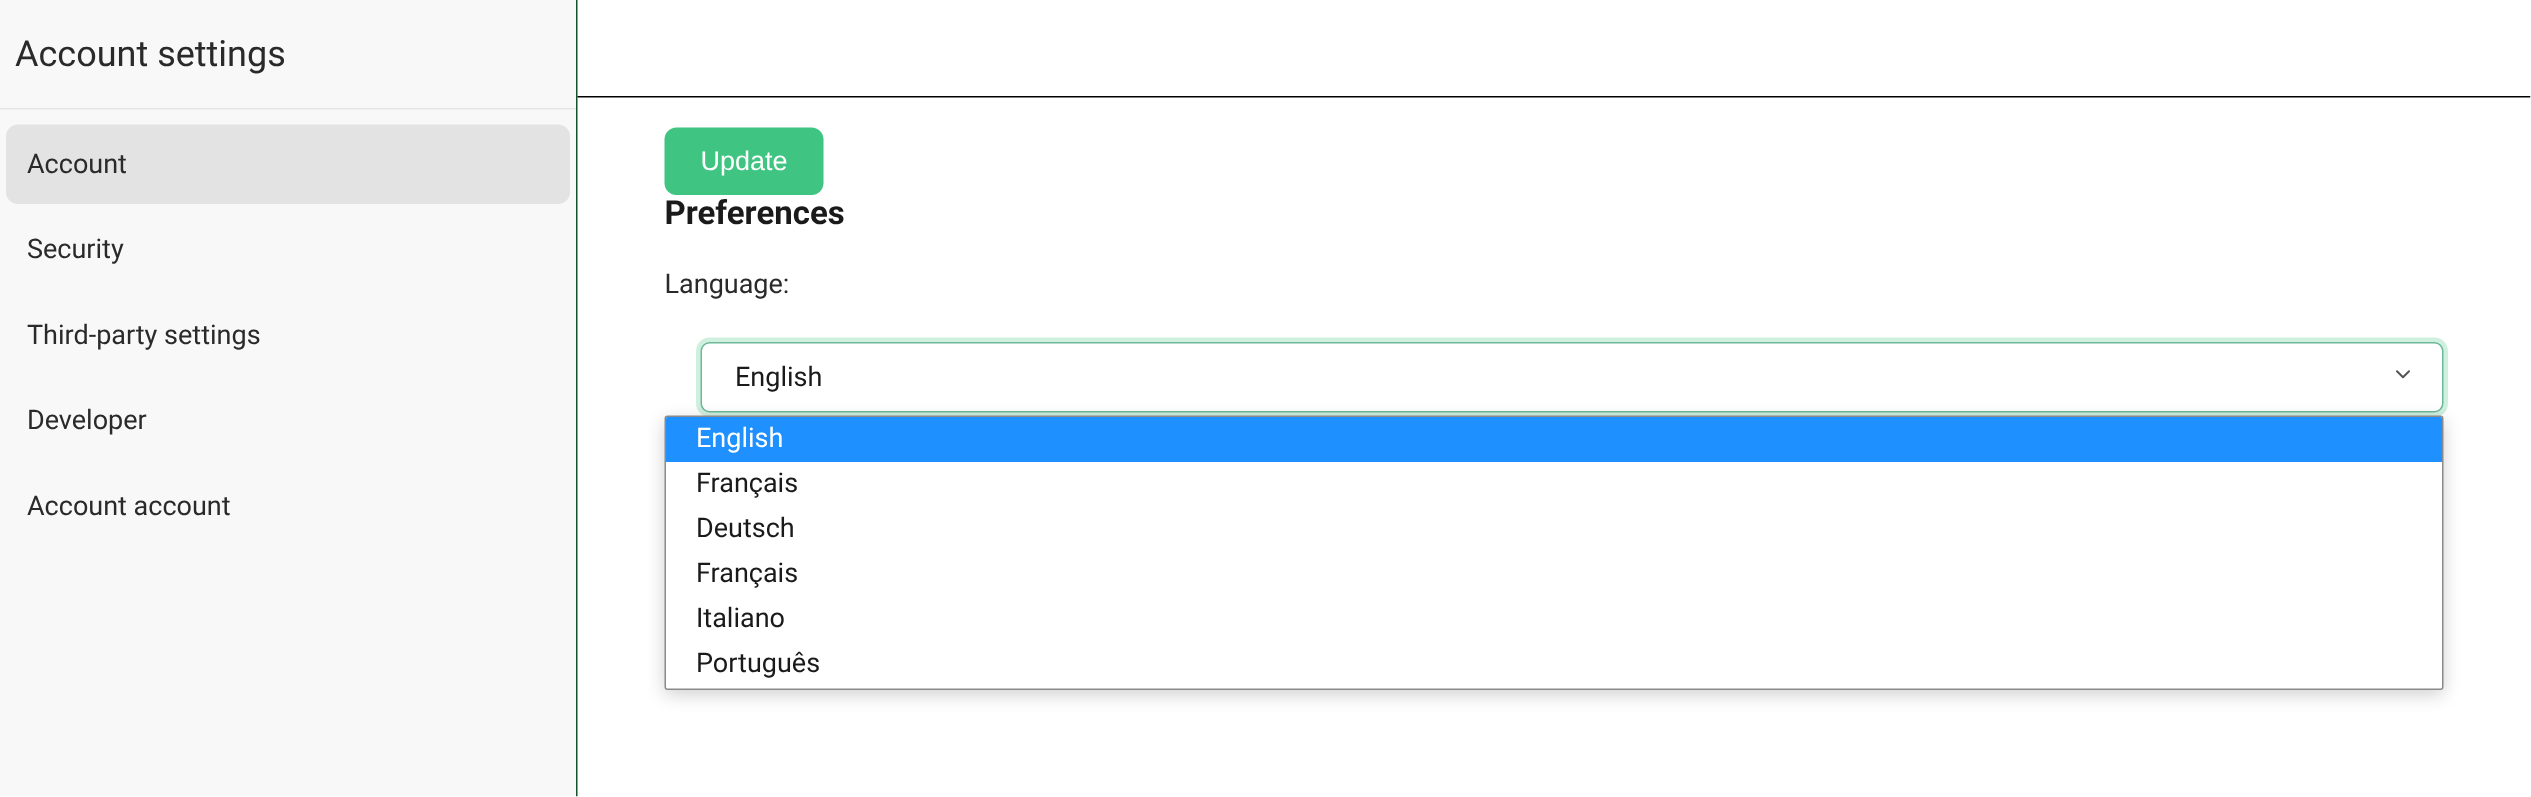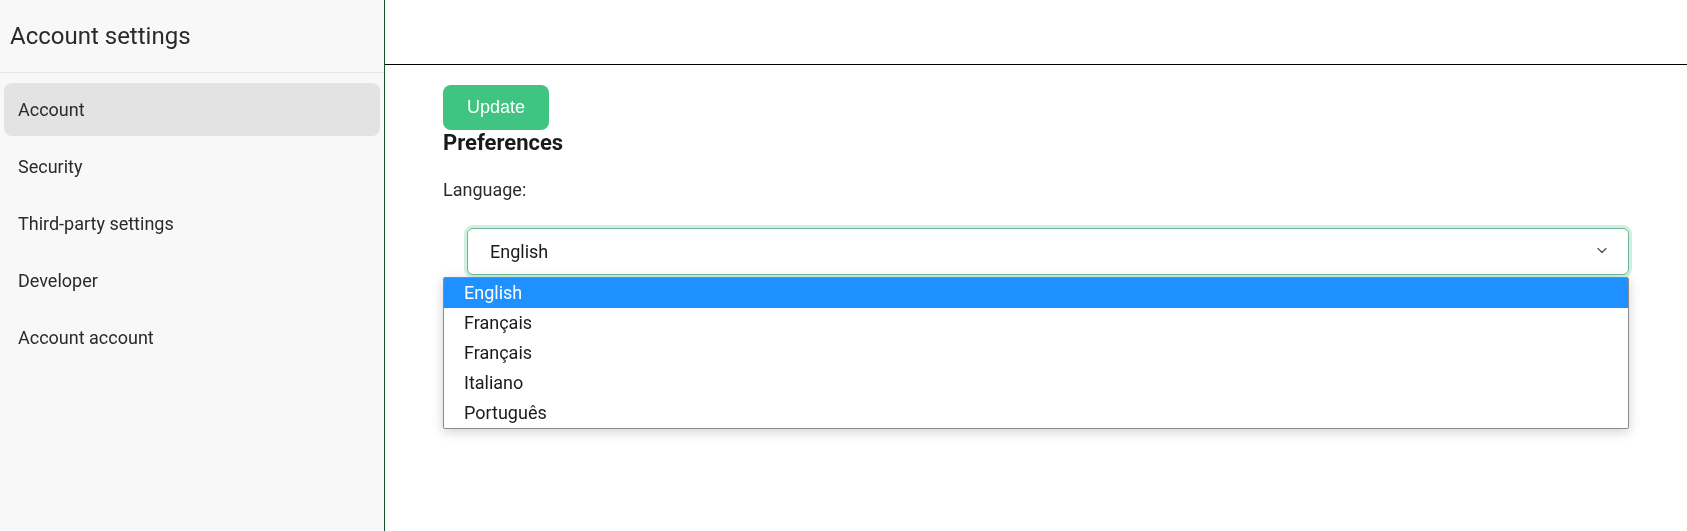--- a/index.html
+++ b/index.html
@@ -155,19 +155,20 @@
         <span>English</span>
         <span class="select-chevron">
           <svg width="16" height="16" viewBox="0 0 24 24" fill="none" stroke="currentColor" stroke-width="2" stroke-linecap="round" stroke-linejoin="round">
               <polyline points="6 9 12 15 18 9"></polyline>
             </svg>
         </span>
       </div>
       <div class="dropdown" id="language-dropdown">
           <div class="dropdown-option highlighted">English</div>
           <div class="dropdown-option">Français</div>
+          <div class="dropdown-option">Deutsch</div>
           <div class="dropdown-option">Français</div>
           <div class="dropdown-option">Italiano</div>
           <div class="dropdown-option">Português</div>
         </div>
     </div>
   </div>
 </main>
 
 </body></html>

